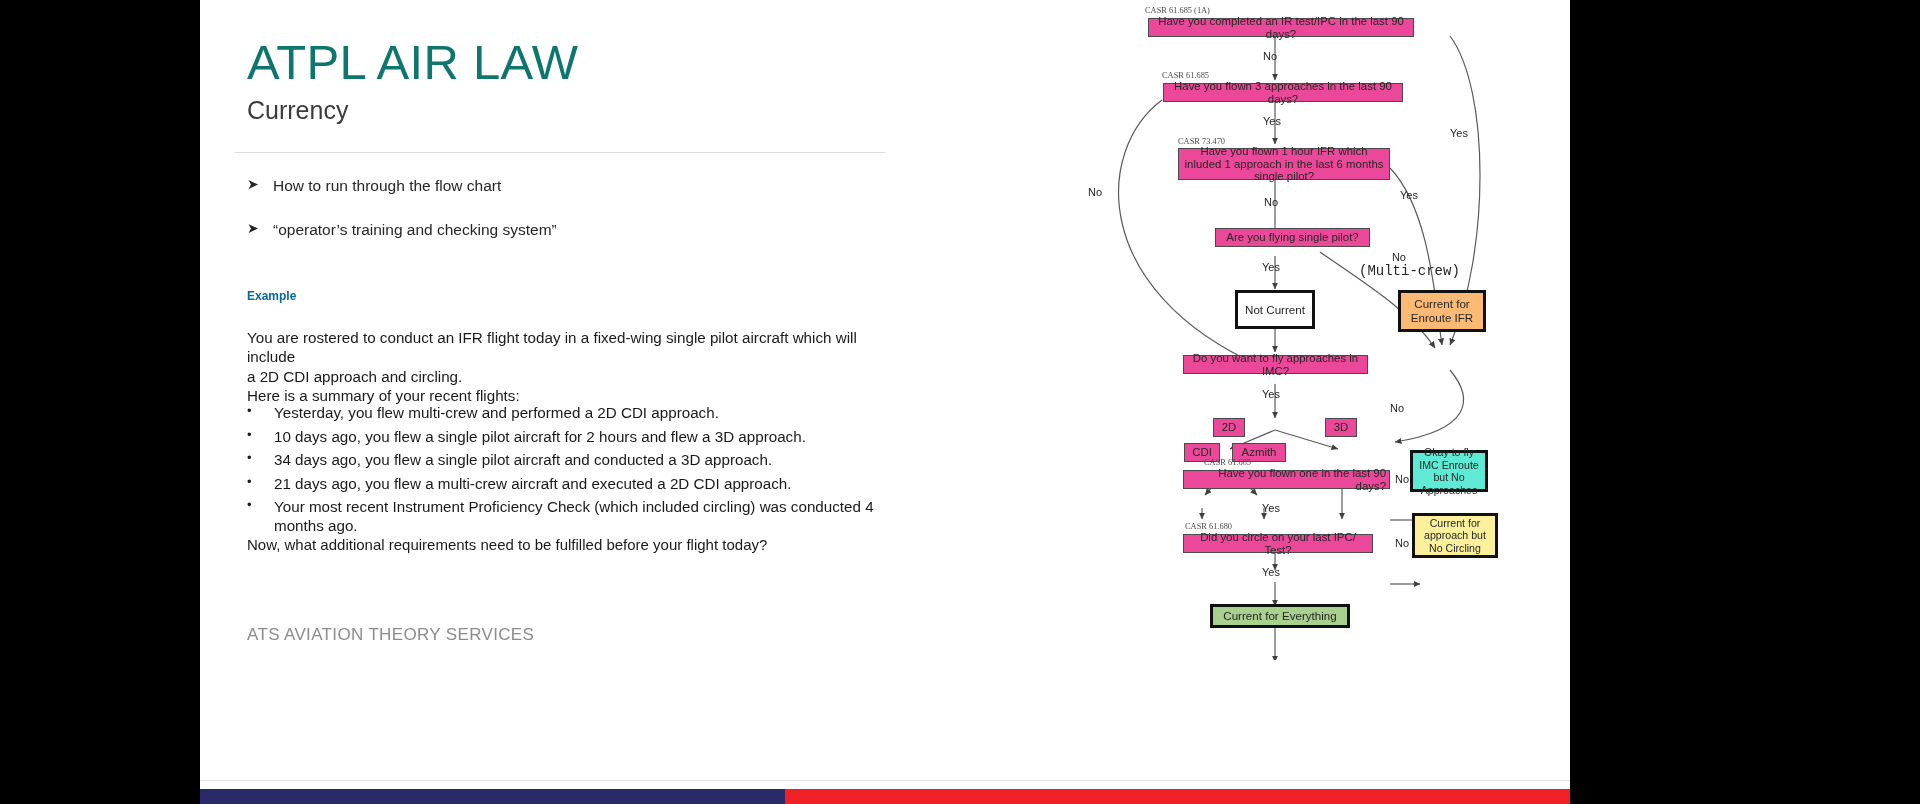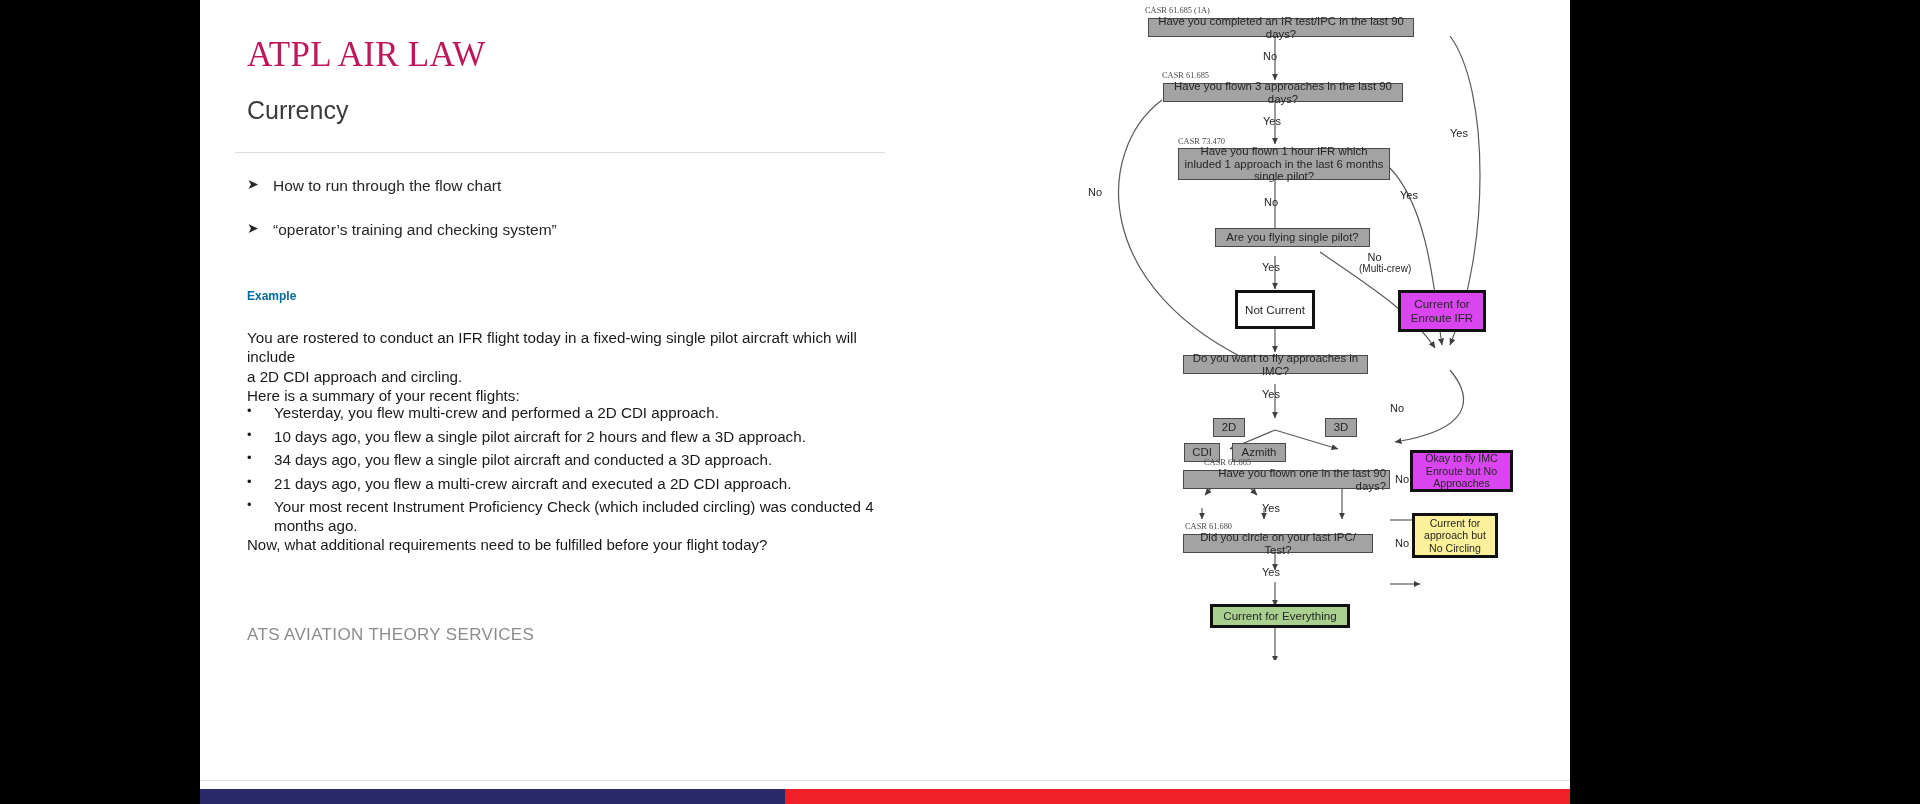--- a/index.html
+++ b/index.html
@@ -1,44 +1,44 @@
 <!DOCTYPE html>
 <html><head>
 <meta charset="utf-8">
 <style>
   html,body{margin:0;padding:0;background:#000;}
   body{width:1920px;height:804px;overflow:hidden;font-family:"Liberation Sans",sans-serif;}
   .stage{position:relative;width:1920px;height:804px;background:#000;}
   .slide{position:absolute;left:200px;top:0;width:1370px;height:804px;background:#fff;overflow:hidden;}
-  .title{position:absolute;left:47px;top:36px;font-size:35px;color:#be185d;font-weight:400;letter-spacing:.3px;line-height:1.1;font-family:Liberation Serif, serif;}
+  .title{position:absolute;left:47px;top:36px;font-size:49px;color:#0f766e;font-weight:400;letter-spacing:.3px;line-height:1.1;}
   .subtitle{position:absolute;left:47px;top:96px;font-size:25px;color:#3b3b3b;font-weight:400;}
   .hr{position:absolute;left:35px;top:152px;width:650px;height:1px;background:#dcdcdc;}
   .arrowlist{position:absolute;left:47px;top:176px;width:640px;}
   .arrowitem{display:flex;align-items:flex-start;margin-bottom:25px;font-size:15.5px;color:#262626;}
   .arrowglyph{width:26px;flex:0 0 26px;color:#262626;font-size:14px;line-height:1.25;}
   .arrowtext{line-height:1.25;}
   .example{position:absolute;left:47px;top:289px;font-size:12px;color:#0369a1;font-weight:bold;}
   .para{position:absolute;left:47px;top:328px;width:660px;font-size:15.2px;color:#1a1a1a;line-height:1.28;}
   .bullets{position:absolute;left:47px;top:403px;width:680px;font-size:15.2px;color:#1a1a1a;}
   .bullet{display:flex;align-items:flex-start;margin-bottom:4.5px;line-height:1.25;}
   .bdot{flex:0 0 27px;font-size:13px;line-height:1.3;}
   .btxt{line-height:1.25;}
   .closing{position:absolute;left:47px;top:536px;width:700px;font-size:15px;color:#1a1a1a;}
   .footer{position:absolute;left:47px;top:625px;font-size:17px;color:#8c8c8c;letter-spacing:.35px;}
   .botline{position:absolute;left:0;bottom:23px;width:1370px;height:1px;background:#e3e3e3;}
   .barnavy{position:absolute;left:0;bottom:0;width:585px;height:15px;background:#2b2a68;}
   .barred{position:absolute;left:585px;bottom:0;width:785px;height:15px;background:#ef2026;}
   .chart{position:absolute;left:690px;top:0;width:680px;height:660px;}
   .chart svg{position:absolute;left:0;top:0;}
-  .nodebox{position:absolute;box-sizing:border-box;border:1.3px solid #4a4a4a;background:#a3a3a3;
+  .nodebox{position:absolute;box-sizing:border-box;border:1.3px solid #4a4a4a;background:#ec4899;
            font-size:11.4px;color:#262626;display:flex;align-items:center;justify-content:center;
            text-align:center;line-height:1.12;padding:1px 3px;}
   .casr{position:absolute;font-family:Liberation Serif, serif;font-size:8.4px;color:#4a4a4a;white-space:nowrap;}
   .edge{position:absolute;font-size:11px;color:#262626;white-space:nowrap;text-align:center;}
-  .edge .sub{display:block;font-size:10px;font-family:Liberation Sans, sans-serif;padding-left:21px;}
+  .edge .sub{display:block;font-size:14px;font-family:Liberation Mono, monospace;padding-left:21px;}
   .term{position:absolute;box-sizing:border-box;border:3px solid #111;display:flex;align-items:center;
         justify-content:center;text-align:center;font-size:11.6px;color:#262626;line-height:1.18;padding:2px;}
   .tiny{font-size:10.6px;}
 </style>
 </head>
 <body>
 
 <div class="stage">
   <div class="slide">
 
@@ -136,34 +136,34 @@
       <div class="casr" style="left:272px;top:71px;">CASR 61.685</div>
       <div class="nodebox" style="left:273px;top:83px;width:240px;height:19px;">Have you flown 3 approaches in the last 90 days?</div>
 
       <div class="casr" style="left:288px;top:137px;">CASR 73.470</div>
       <div class="nodebox" style="left:288px;top:148px;width:212px;height:32px;">Have you flown 1 hour IFR which inluded 1 approach  in the last 6 months single pilot?</div>
 
       <div class="nodebox" style="left:325px;top:228px;width:155px;height:19px;">Are you flying single pilot?</div>
 
       <div class="term" style="left:345px;top:290px;width:80px;height:39px;background:#fff;">Not Current</div>
 
-      <div class="term" style="left:508px;top:290px;width:88px;height:42px;background:#d946ef;">Current for Enroute IFR</div>
+      <div class="term" style="left:508px;top:290px;width:88px;height:42px;background:#fdba74;">Current for Enroute IFR</div>
 
       <div class="nodebox" style="left:293px;top:355px;width:185px;height:19px;">Do you want to fly approaches in IMC?</div>
 
       <div class="nodebox" style="left:323px;top:418px;width:32px;height:19px;">2D</div>
       <div class="nodebox" style="left:435px;top:418px;width:32px;height:19px;">3D</div>
 
       <div class="nodebox" style="left:294px;top:443px;width:36px;height:19px;">CDI</div>
       <div class="nodebox" style="left:342px;top:443px;width:54px;height:19px;">Azmith</div>
 
       <div class="casr" style="left:314px;top:458px;">CASR 61.685</div>
       <div class="nodebox" style="left:293px;top:470px;width:207px;height:19px;text-align:right;">Have you flown one in the last 90 days?</div>
 
-      <div class="term tiny" style="left:520px;top:450px;width:103px;height:42px;background:#d946ef;">Okay to fly IMC Enroute but No Approaches</div>
+      <div class="term tiny" style="left:520px;top:450px;width:78px;height:42px;background:#5eead4;">Okay to fly IMC Enroute but No Approaches</div>
 
       <div class="casr" style="left:295px;top:522px;">CASR 61.680</div>
       <div class="nodebox" style="left:293px;top:534px;width:190px;height:19px;">Did you circle on your last IPC/ Test?</div>
 
       <div class="term tiny" style="left:522px;top:513px;width:86px;height:45px;background:#fcf19a;">Current for approach but No Circling</div>
 
       <div class="term" style="left:320px;top:604px;width:140px;height:24px;background:#a9d08e;">Current for Everything</div>
 
       <div class="edge" style="left:373px;top:50px;">No</div>
       <div class="edge" style="left:560px;top:127px;">Yes</div>

